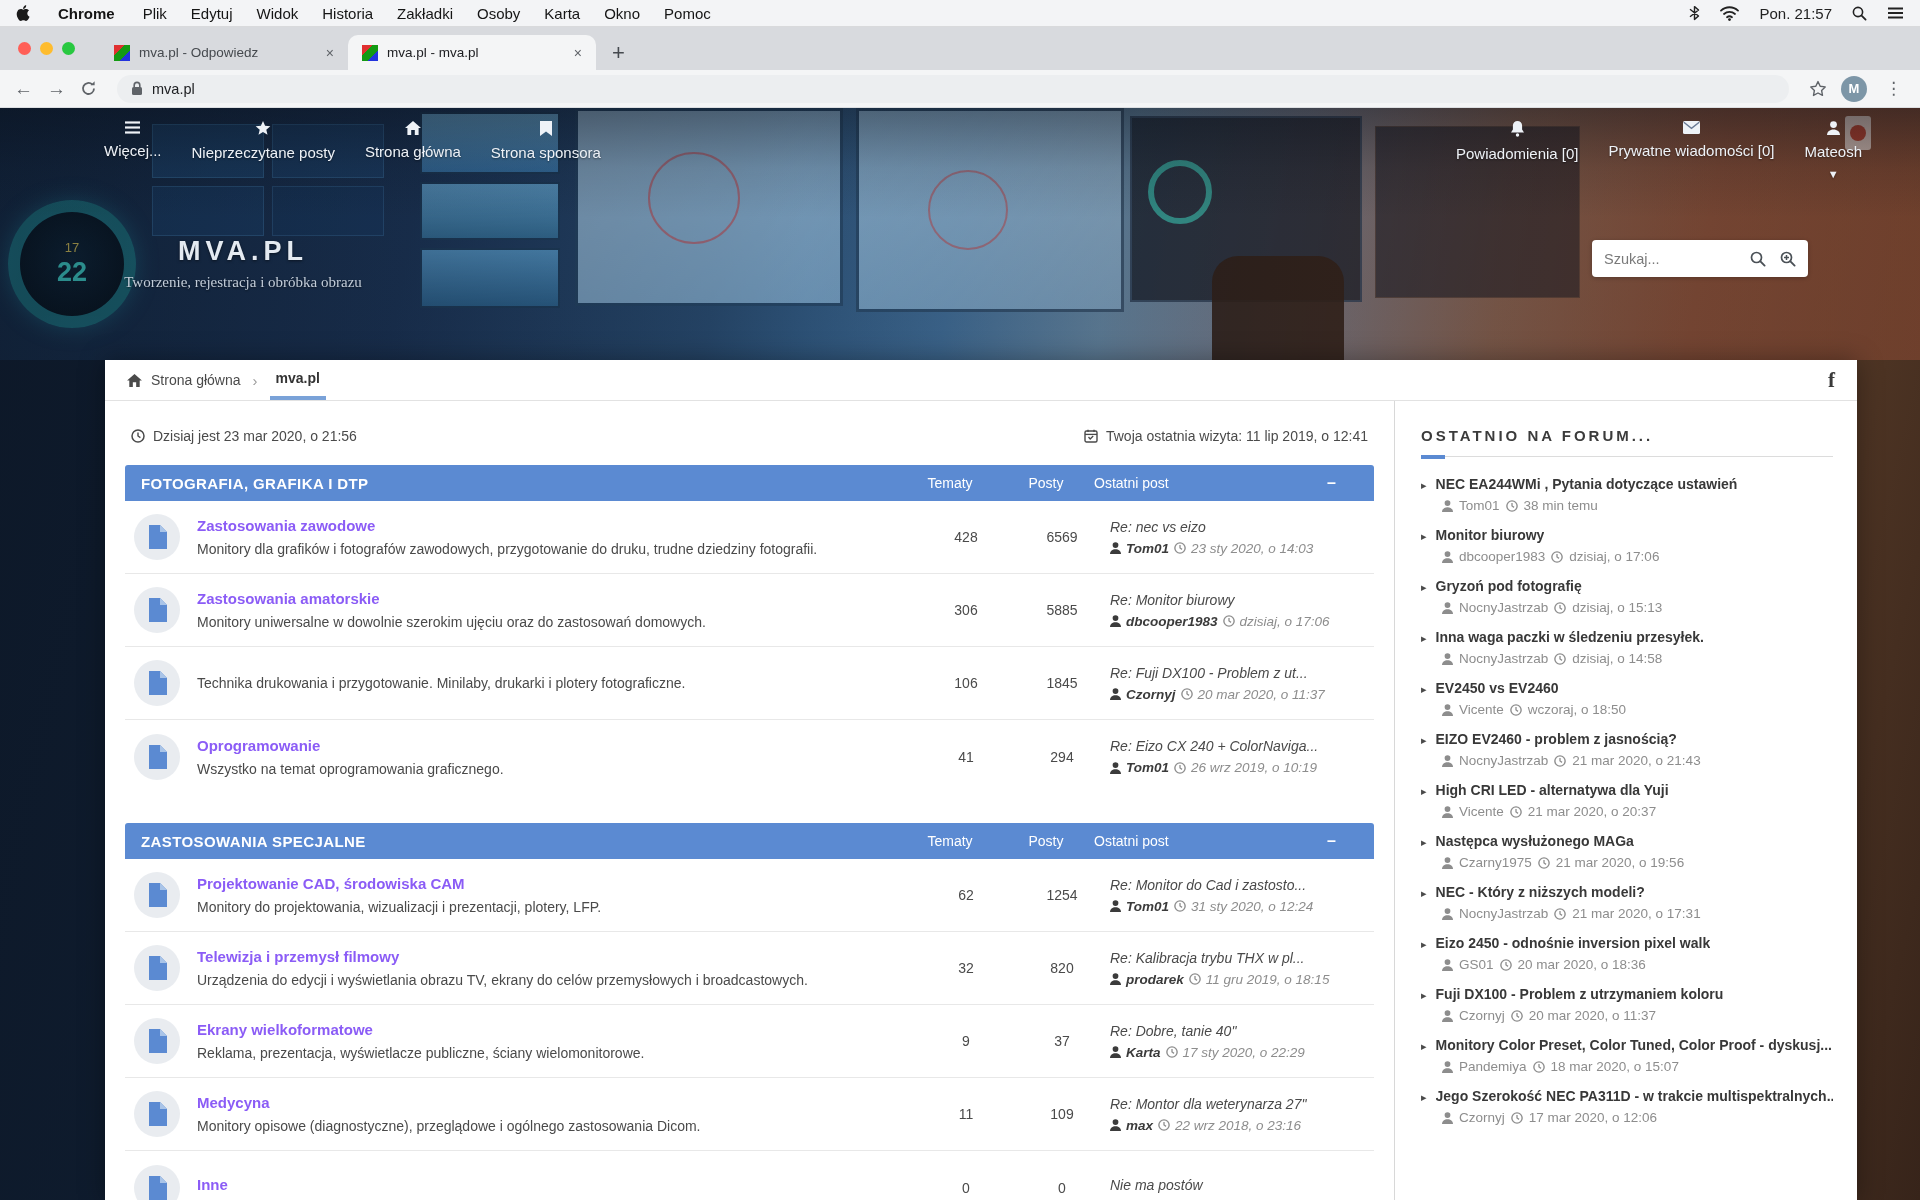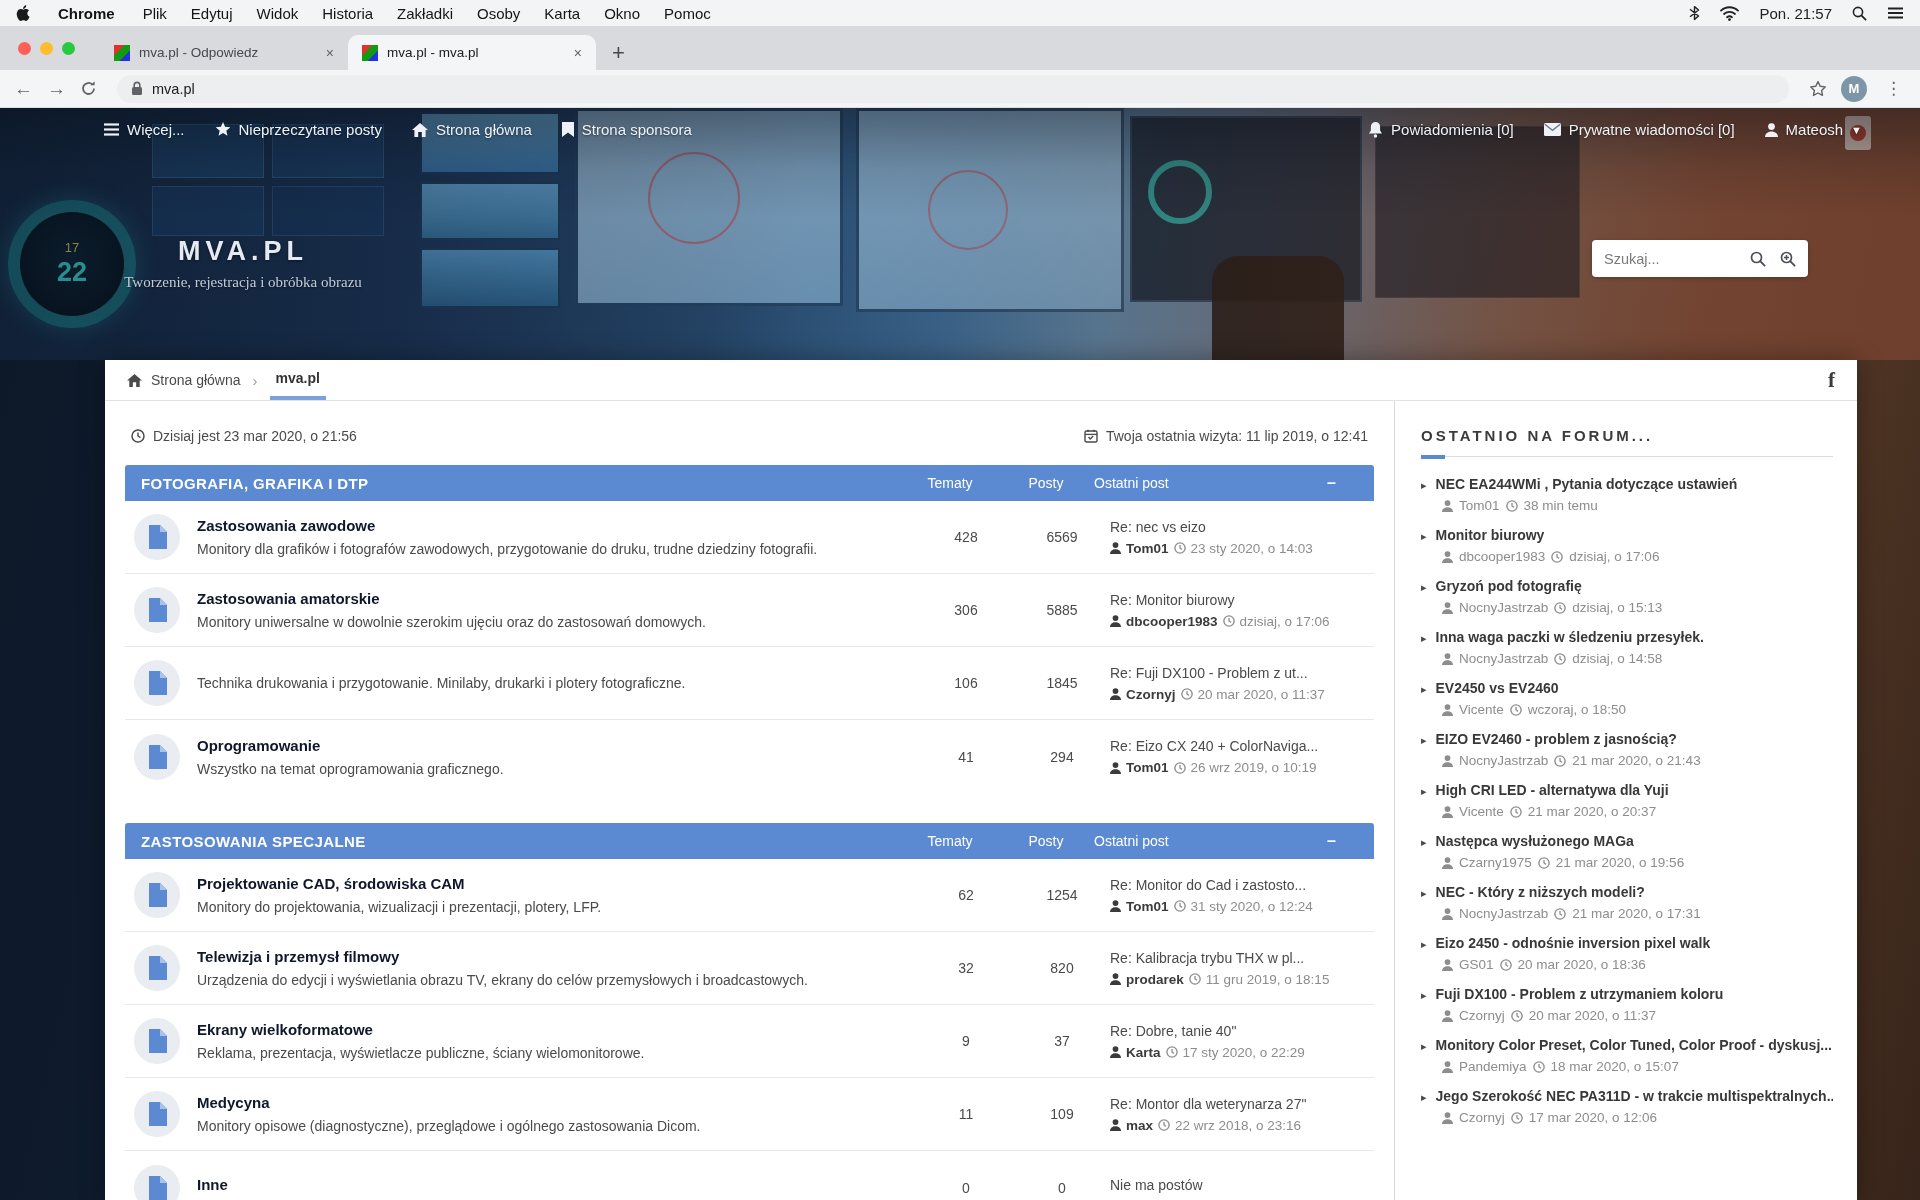--- a/index.html
+++ b/index.html
@@ -59,21 +59,21 @@
     background:linear-gradient(100deg,#14273f 0%,#1b3252 22%,#28496b 38%,#3c6b95 50%,#5e86a4 58%,#6f7a8c 67%,#7d5f51 78%,#7a4a38 88%,#6e422f 100%);
   }
   .hero .shape { position:absolute; }
   .hero-overlay { position:absolute; inset:0;
     background:linear-gradient(180deg,rgba(8,14,24,.42) 0,rgba(8,14,24,.12) 60px,rgba(0,0,0,0) 110px),
                linear-gradient(90deg,rgba(10,22,40,.40),rgba(20,40,70,.15) 42%,rgba(95,55,38,.30) 82%,rgba(110,60,40,.45));
   }
   .hero-nav { position:absolute; top:13px; left:104px; right:58px; display:flex; justify-content:space-between;
     color:#eef2f7; font-size:15px; z-index:5; text-shadow:0 1px 2px rgba(0,0,0,.45); }
   .hn-group { display:flex; gap:30px; }
-  .hn-item { display:flex; align-items:center; gap:8px; white-space:nowrap; }
+  .hn-item { display:flex; align-items:center; gap:8px; white-space:nowrap;flex-direction:column; }
   .hn-item svg { display:block; }
   .hero-title { position:absolute; left:88px; top:128px; width:310px; text-align:center; z-index:5; }
   .hero-title h1 { font-size:27px; font-weight:600; letter-spacing:5px; color:#e4eaf1; text-shadow:0 1px 3px rgba(0,0,0,.5); }
   .hero-title p { margin-top:7px; font-size:15px; color:#c3cdd9; text-shadow:0 1px 2px rgba(0,0,0,.5);font-family:Liberation Serif, serif; }
   .hero-search { position:absolute; left:1592px; top:132px; width:216px; height:37px; background:#fff;
     border-radius:4px; display:flex; align-items:center; padding:0 12px; gap:14px; z-index:5;
     box-shadow:0 1px 4px rgba(0,0,0,.25); }
   .hero-search input { flex:1; min-width:0; border:none; outline:none; font-size:14.5px; color:#0369a1;
     font-family:inherit; background:transparent; }
   .hero-search input::placeholder { color:#7a7a7a; }
@@ -104,24 +104,24 @@
     display:flex; align-items:center; padding:0 16px; }
   .shead .st { flex:1; font-weight:bold; font-size:15px; letter-spacing:.4px; }
   .col-num { width:96px; flex:none; text-align:center; font-size:14px; }
   .col-last { width:264px; flex:none; font-size:14px; display:flex; align-items:center; justify-content:space-between; }
   .shead .minus { padding-right:22px; font-weight:bold; font-size:16px; }
   .frow { display:flex; align-items:center; min-height:73px; padding:12px 0; border-bottom:1px solid #e8e8e8; }
   .rows .frow:last-child { border-bottom:none; }
   .ficon { width:46px; height:46px; flex:none; border-radius:50%; background:#e9ecf0; margin:0 17px 0 9px;
     display:flex; align-items:center; justify-content:center; }
   .c-name { flex:1; min-width:0; padding-right:16px; }
-  .fname { font-size:15px; font-weight:bold; color:#0f172a; margin-bottom:7px; }
+  .fname { font-size:15px; font-weight:bold; color:#8b5cf6; margin-bottom:7px; }
   .fdesc { font-size:14px; color:#4a4a4a; }
   .c-num { width:96px; flex:none; text-align:center; font-size:14px; color:#4a4a4a; }
-  .c-last { width:264px; flex:none; }
+  .c-last { width:264px; flex:none;font-style:italic; }
   .lp-title { font-size:14px; color:#4a4a4a; margin-bottom:6px; white-space:nowrap; }
   .lp-meta { font-size:13.5px; color:#8d8d8d; display:flex; align-items:center; gap:5px; white-space:nowrap; }
   .lp-meta b { color:#3b3b3b; }
   .lp-meta svg { flex:none; }
   
   .sidebar { flex:1; padding:20px 24px 0 26px; min-width:0; }
   .sb-title { font-size:15px; font-weight:bold; letter-spacing:3px; color:#3b3b3b; padding:6px 0 12px; }
   .sb-rule { height:1px; background:#dcdcdc; position:relative; margin-bottom:19px; }
   .sb-rule::before { content:""; position:absolute; left:0; top:-1.5px; width:24px; height:4px;
     background:var(--accent,#5b8ad2); }

